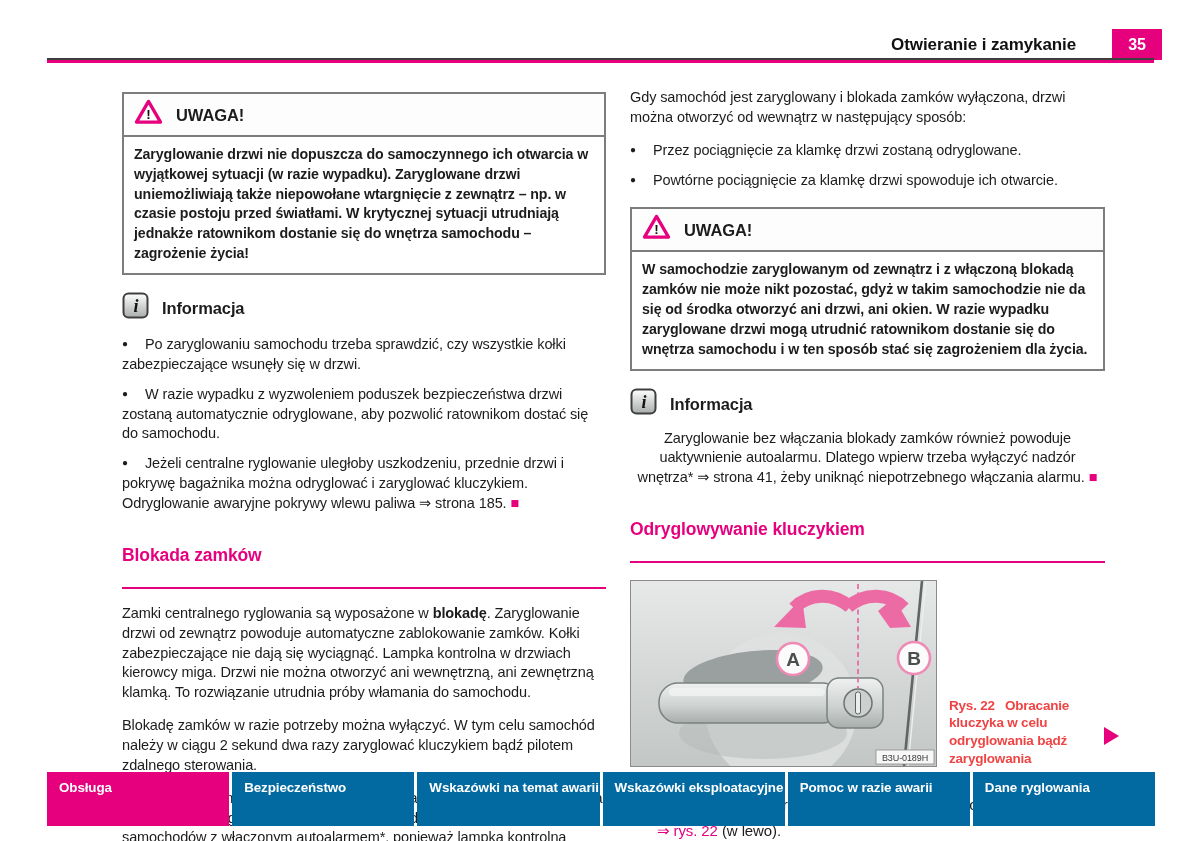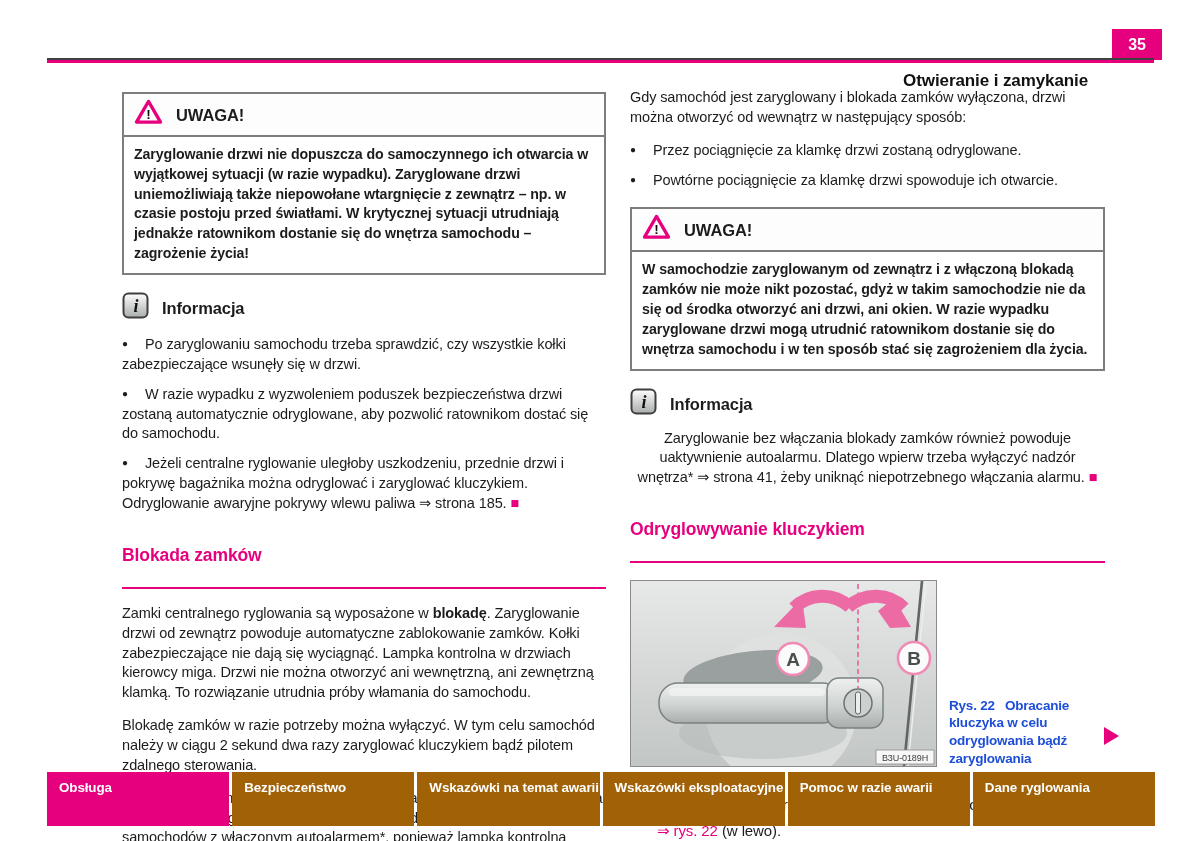--- a/index.html
+++ b/index.html
@@ -1,20 +1,20 @@
 <!DOCTYPE html>
 <html><head>
 <meta charset="utf-8">
 <style>
   html,body{margin:0;padding:0;background:#ffffff;}
   .page{position:relative;width:1200px;height:841px;background:#fff;overflow:hidden;
         font-family:"Liberation Sans",sans-serif;color:#1c1c1c;letter-spacing:-0.1px;}
 
   
-  .hdr-title{position:absolute;top:35px;right:112px;font-size:17px;font-weight:bold;color:#111;margin-top:36px;}
+  .hdr-title{position:absolute;top:35px;right:124px;font-size:17px;font-weight:bold;color:#111;}
   .hdr-badge{position:absolute;left:1112px;top:29px;width:50px;height:31px;background:#e6007e;
              color:#fff;font-size:16px;font-weight:bold;display:flex;align-items:center;justify-content:center;}
   .hdr-rule{position:absolute;left:47px;right:46px;top:58px;}
   .hdr-rule .dark{height:2px;background:#3f3f3f;}
   .hdr-rule .pink{height:3px;background:#e6007e;}
 
   
   .col{position:absolute;top:86px;font-size:14.5px;line-height:1.37;}
   .col-left{left:122px;width:484px;}
   .col-right{left:630px;width:475px;}
@@ -36,38 +36,38 @@
   .blt{font-size:10px;vertical-align:2px;margin-right:17px;}
   .endsq{color:#e6007e;font-weight:bold;}
 
   .section-h{color:#e6007e;font-size:17.5px;font-weight:bold;margin:30px 0 0;
              padding-bottom:19px;border-bottom:2px solid #e6007e;}
   .section-h + p{margin-top:15px;}
 
   
   .fig-row{display:flex;margin-top:17px;}
   .fig-frame{width:307px;height:187px;border:1px solid #8b8b8b;box-sizing:border-box;background:#d9dcdb;}
-  .fig-caption{width:166px;margin-left:12px;align-self:flex-end;color:#1d4ed8;
+  .fig-caption{width:166px;margin-left:12px;align-self:flex-end;color:#ef4444;
                font-weight:bold;font-size:13.5px;line-height:1.3;letter-spacing:-0.2px;}
   .fig-caption .cap-label{margin-right:10px;}
 
   
   .step{display:flex;margin-top:26px;font-size:15px;line-height:1.55;}
   .step-dash{width:27px;flex:none;}
   .marker-circle{display:inline-block;width:17px;height:17px;border:1.6px solid #e6007e;border-radius:50%;
                  color:#e6007e;font-size:11px;font-weight:bold;text-align:center;line-height:17px;
                  vertical-align:-3px;margin-left:3px;}
   .ref-link{color:#e6007e;}
 
   .next-arrow{position:absolute;left:1104px;top:727px;width:0;height:0;
               border-left:15px solid #e6007e;border-top:9px solid transparent;border-bottom:9px solid transparent;}
 
   
   .footer{position:absolute;left:47px;top:772px;width:1108px;height:54px;display:flex;gap:3px;}
-  .tab{flex:1;background:#a16207;color:#fff;font-weight:bold;font-size:13.4px;
+  .tab{flex:1;background:#0369a1;color:#fff;font-weight:bold;font-size:13.4px;
        padding:8px 4px 0 12px;box-sizing:border-box;white-space:nowrap;overflow:hidden;}
   .tab.active{background:#e6007e;}
 </style>
 </head>
 <body>
 
 <div class="page">
 
   <div class="hdr-title">Otwieranie i zamykanie</div>
   <div class="hdr-badge">35</div>

